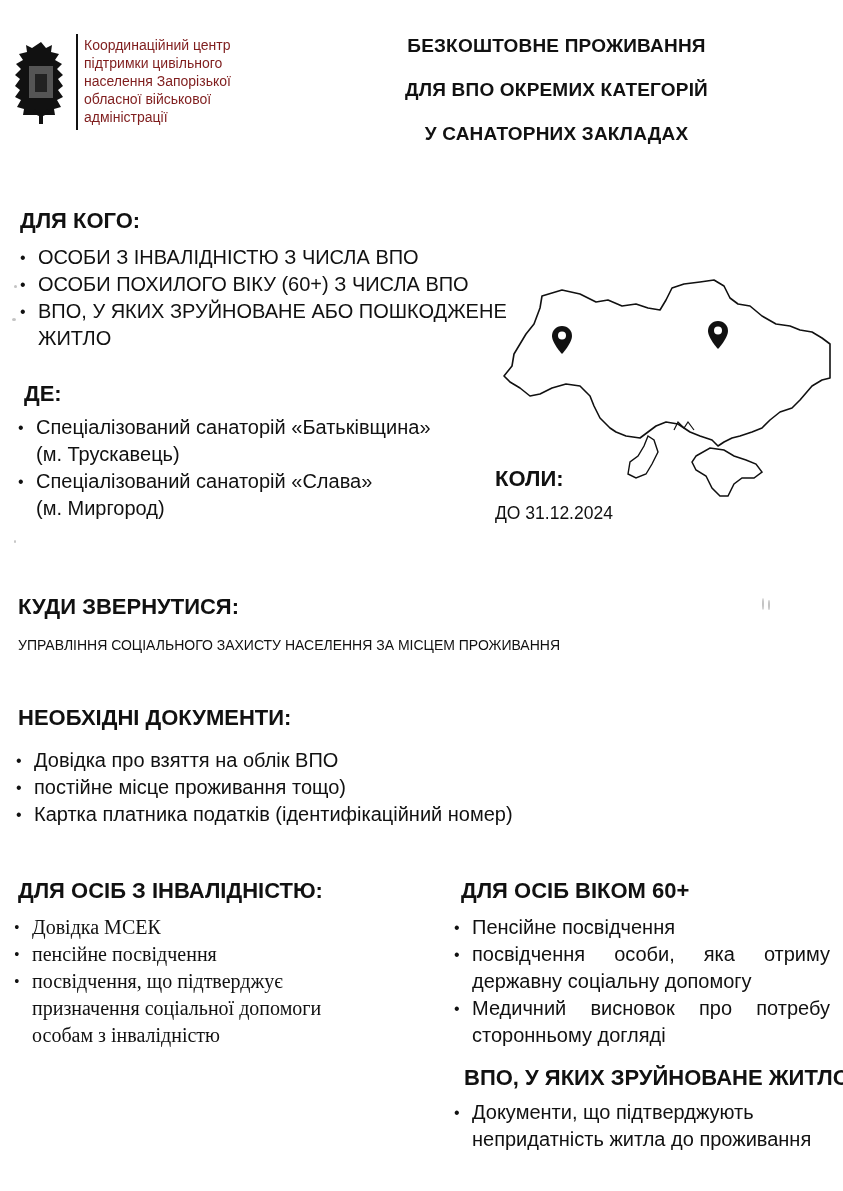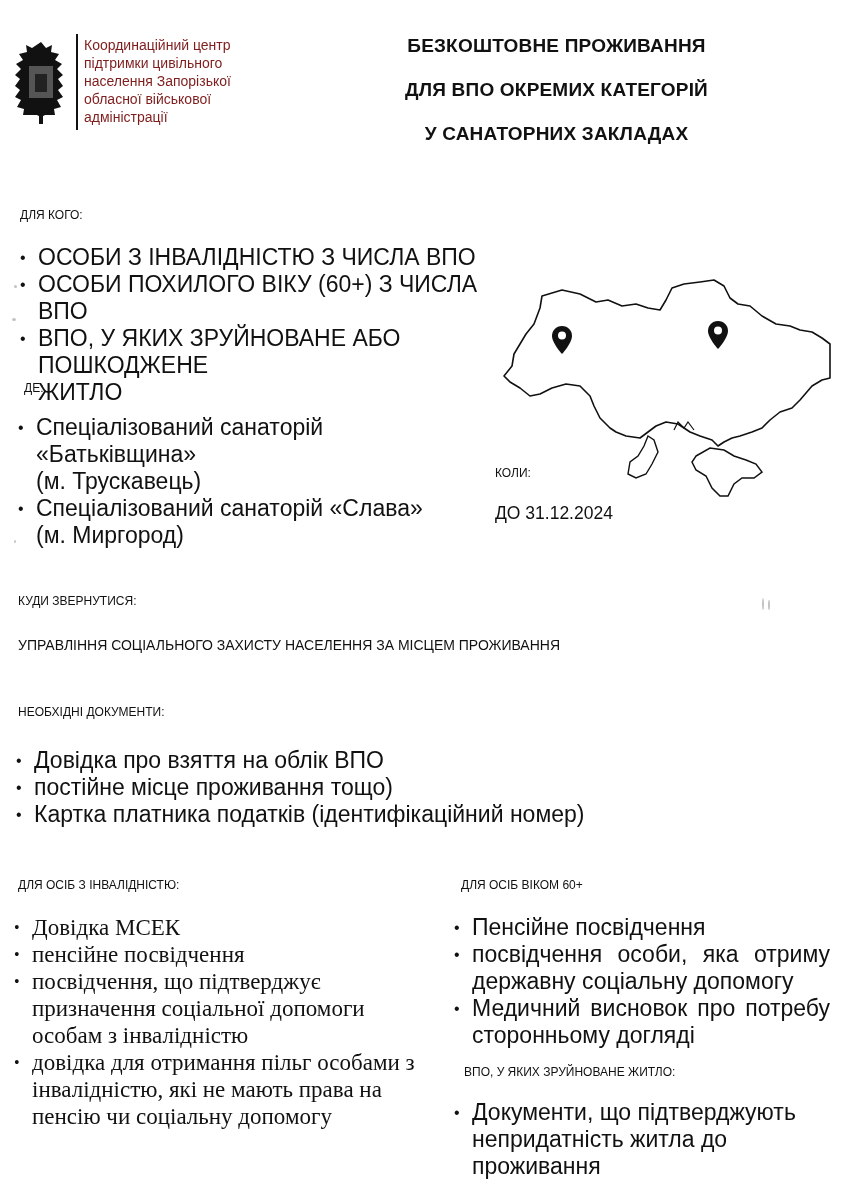--- a/index.html
+++ b/index.html
@@ -9,24 +9,24 @@
   }
   .abs { position: absolute; }
   
   .logo { left: 12px; top: 38px; width: 58px; height: 88px; }
   .logo-divider { left: 76px; top: 34px; width: 2px; height: 96px; background: #111; }
   .org { left: 84px; top: 36px; font-size: 14px; line-height: 18px; color: #7f1d1d; }
   .org div { white-space: nowrap; }
   .title { left: 284px; top: 24px; width: 545px; text-align: center; font-weight: bold; font-size: 19px; line-height: 44px; letter-spacing: 0.2px; }
   .title div { white-space: nowrap; }
 
-  .h { font-weight: normal; font-size: 12px; white-space: nowrap; }
+  .h { font-weight: bold; font-size: 22px; white-space: nowrap; }
   .t { font-size: 17.5px; white-space: nowrap; }
   ul.list { list-style: none; margin: 0; padding: 0; }
-  ul.list li { position: relative; padding-left: 20px; font-size: 23px; line-height: 27px; }
+  ul.list li { position: relative; padding-left: 20px; font-size: 20px; line-height: 27px; }
   ul.list li::before { content: "•"; position: absolute; left: 2px; top: 0; font-size: 16px; }
   ul.list li .cont { display: block; }
 
   .for-whom-h { left: 20px; top: 208px; }
   .for-whom-list { left: 18px; top: 244px; width: 500px; }
   .for-whom-list li { font-size: 17px; line-height: 29px; }
   .for-whom-list li.nobullet::before { content: ""; }
 
   .where-h { left: 24px; top: 381px; }
   .where-list { left: 16px; top: 414px; width: 470px; }
@@ -151,25 +151,20 @@
       <span class="cont">Довідка МСЕК</span>
     </li>
   <li>
       <span class="cont">пенсійне посвідчення</span>
     </li>
   <li>
     <span class="cont">посвідчення, що підтверджує</span>
     <span class="cont">призначення соціальної допомоги</span>
     <span class="cont">особам з інвалідністю</span>
   </li>
-  <li>
-    <span class="cont">довідка для отримання пільг особами з</span>
-    <span class="cont">інвалідністю, які не мають права на</span>
-    <span class="cont">пенсію чи соціальну допомогу</span>
-  </li>
 </ul>
 
 <div class="abs h age-h">ДЛЯ ОСІБ ВІКОМ 60+</div>
 <ul class="abs list age-list">
   <li>
       <span class="cont">Пенсійне посвідчення</span>
     </li>
   <li>
     <span class="j">посвідчення особи, яка отриму</span>
     <span class="cont">державну соціальну допомогу</span>

